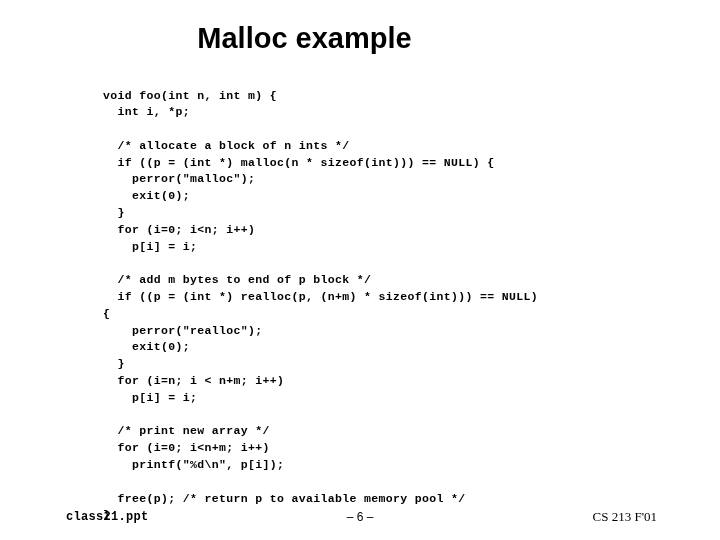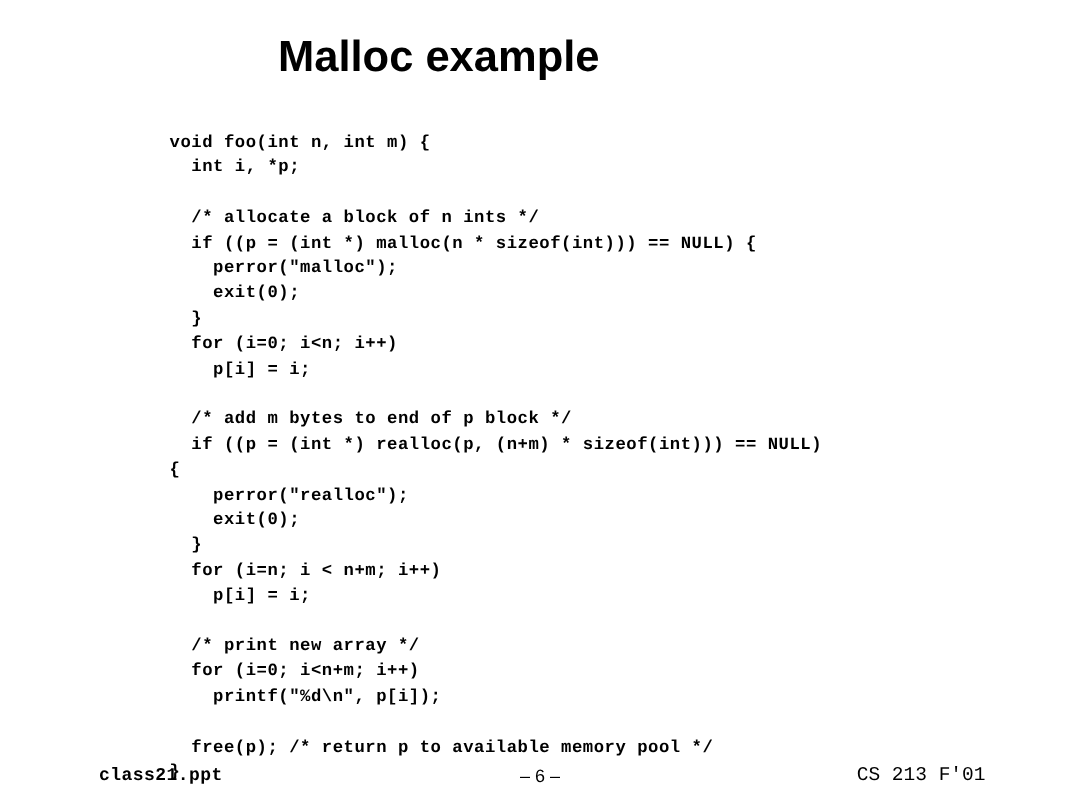--- a/index.html
+++ b/index.html
@@ -17,21 +17,21 @@
     position: relative;
   }
   .slide {
     position: relative;
     width: 720px;
     height: 540px;
     background: #ffffff;
   }
   .slide-title {
     position: absolute;
-    left: 0;
+    left: 12px;
     top: 21px;
     width: 585px;
     text-align: center;
     font-family: "Liberation Sans", sans-serif;
     font-weight: bold;
     font-size: 29px;
     line-height: 34px;
     letter-spacing: 0px;
     color: #000000;
     white-space: pre;
@@ -45,21 +45,20 @@
     font-size: 11.5px;
     line-height: 16.8px;
     color: #000000;
     white-space: pre;
     letter-spacing: 0.35px;
   }
   .code-line {
     display: block;
     min-height: 16.8px;
     white-space: pre;
-    margin-left: 10px;
   }
   .code-line.blank {
     height: 16.8px;
   }
   .footer-left {
     position: absolute;
     left: 66px;
     top: 509px;
     font-family: "Liberation Mono", "DejaVu Sans Mono", monospace;
     font-weight: bold;
@@ -78,21 +77,21 @@
     font-family: "Liberation Sans", sans-serif;
     font-size: 12px;
     line-height: 16px;
     color: #000000;
     white-space: pre;
   }
   .footer-right {
     position: absolute;
     right: 63px;
     top: 509px;
-    font-family: Liberation Mono, monospace;
+    font-family: Liberation Serif, serif;
     font-size: 13px;
     line-height: 16px;
     color: #000000;
     white-space: pre;
   }
 </style>
 </head>
 <body>
 
 <div class="slide">

